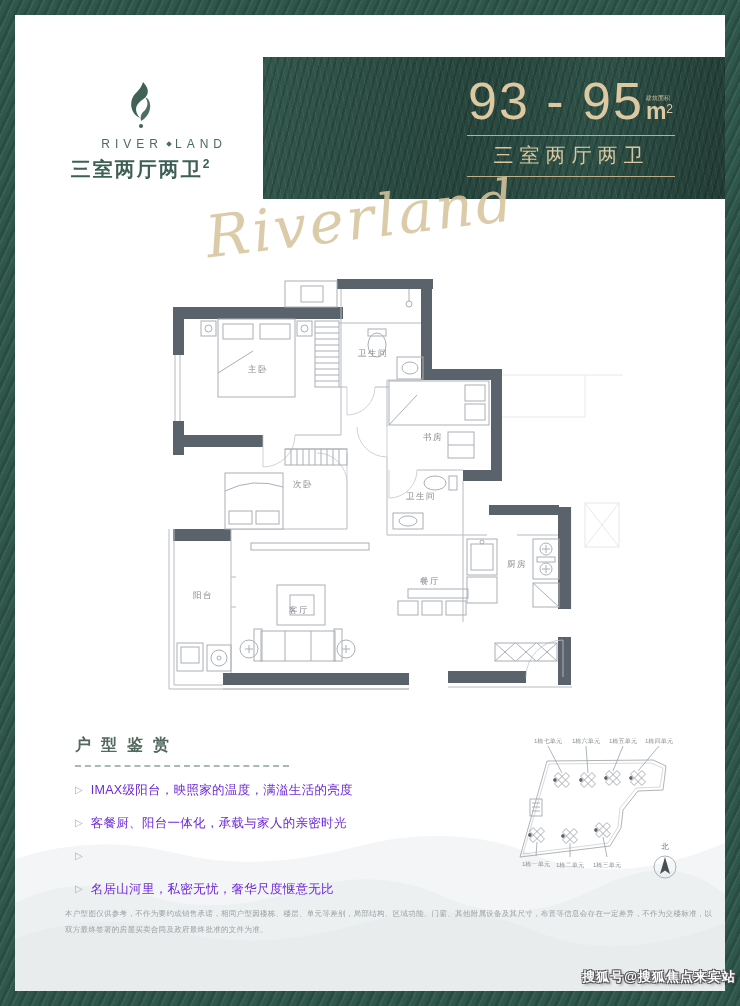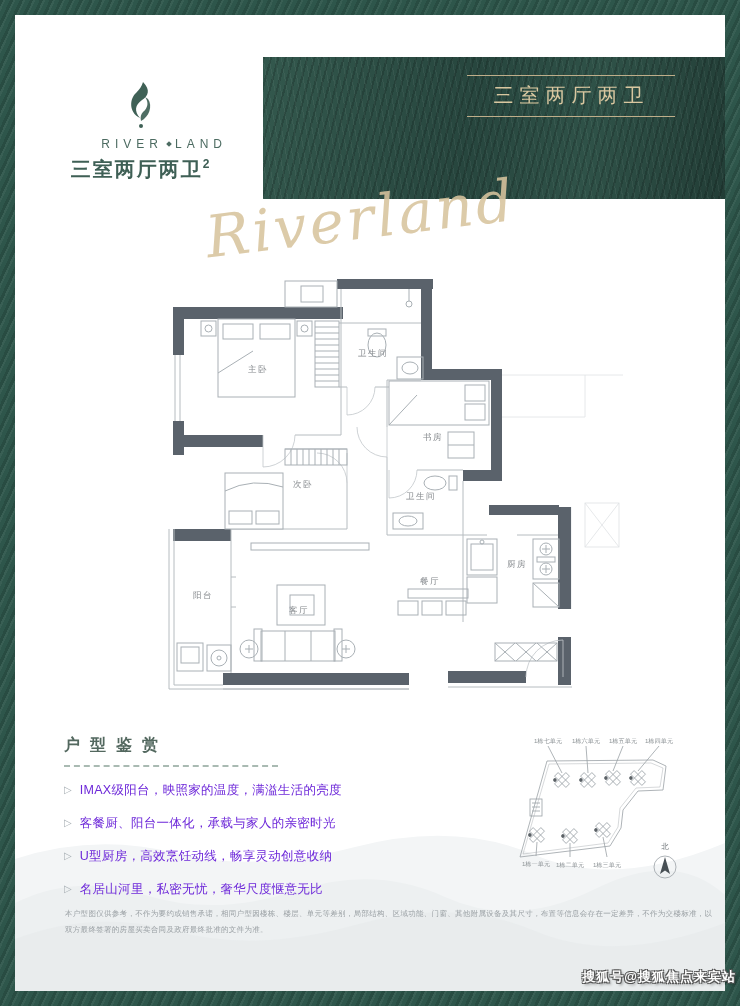--- a/index.html
+++ b/index.html
@@ -31,21 +31,21 @@
   .unit-note{position:absolute;top:-4px;left:0;font-size:6px;letter-spacing:0;color:#cdbb96;white-space:nowrap;}
   .unit-m{font-size:23px;font-weight:600;}
   .unit-sup{font-size:12px;vertical-align:super;}
   .hairline{height:1px;background:#bfae8a;margin:4px auto 0 auto;width:208px;}
   .layout-desc{font-size:20px;letter-spacing:6px;margin:6px 0 7px 2px;color:#d9c7a0;font-family:Liberation Serif, serif;}
 
   
   .script-svg{position:absolute;left:183px;top:130px;z-index:3;pointer-events:none;}
 
   
-  .features{position:absolute;left:49px;top:720px;width:330px;z-index:2;}
+  .features{position:absolute;left:60px;top:720px;width:330px;z-index:2;}
   .features-title{font-size:16px;font-weight:bold;letter-spacing:10px;color:#53685f;}
   .features-rule{width:214px;border-bottom:2px dashed #a9bab2;margin-top:9px;}
   .features-list{margin-top:15px;}
   .feature-item{display:flex;align-items:flex-start;gap:8px;margin-bottom:17px;}
   .tri{color:#a9b0b5;font-size:10px;line-height:16px;}
   .feature-text{font-size:12.5px;color:#6d28d9;letter-spacing:.3px;line-height:16px;}
 
   .siteplan-svg{position:absolute;left:495px;top:716px;z-index:2;}
   .floorplan-svg{position:absolute;left:150px;top:262px;z-index:2;}
 
@@ -89,20 +89,23 @@
       <div class="logo-en">
         <span>RIVER</span>
         <span class="logo-dot"></span>
         <span>LAND</span>
       </div>
       <div class="logo-cn"><span>三室两厅两卫</span><sup>2</sup></div>
     </div>
 
     <div class="panel">
       <div class="panel-inner">
+        <div class="area-row">
+          <span class="area-range">93 - 95</span><span class="unit-wrap"><span class="unit-note">建筑面积</span><span class="unit-m">m</span><span class="unit-sup">2</span></span>
+        </div>
         <div class="hairline"></div>
         <div class="layout-desc">三室两厅两卫</div>
         <div class="hairline"></div>
       </div>
     </div>
 
     <svg class="script-svg" width="352" height="130" viewBox="0 0 352 130">
       <text x="6" y="92" transform="rotate(-7 176 65)" style="font-family:&quot;DejaVu Serif&quot;,&quot;Liberation Serif&quot;,serif;font-style:italic;font-size:58px;fill:#d8c49e;opacity:.88;letter-spacing:3px;">Riverland</text>
     </svg>
 
@@ -287,21 +290,20 @@
         <div class="feature-item">
             <span class="tri">▷</span>
             <span class="feature-text">IMAX级阳台，映照家的温度，满溢生活的亮度</span>
           </div>
         <div class="feature-item">
             <span class="tri">▷</span>
             <span class="feature-text">客餐厨、阳台一体化，承载与家人的亲密时光</span>
           </div>
         <div class="feature-item">
             <span class="tri">▷</span>
-            <span class="feature-text">U型厨房，高效烹饪动线，畅享灵动创意收纳</span>
           </div>
         <div class="feature-item">
             <span class="tri">▷</span>
             <span class="feature-text">名居山河里，私密无忧，奢华尺度惬意无比</span>
           </div>
       </div>
     </div>
 
     <svg class="siteplan-svg" width="205" height="160" viewBox="0 0 205 160">
       <g class="sp-ln">

